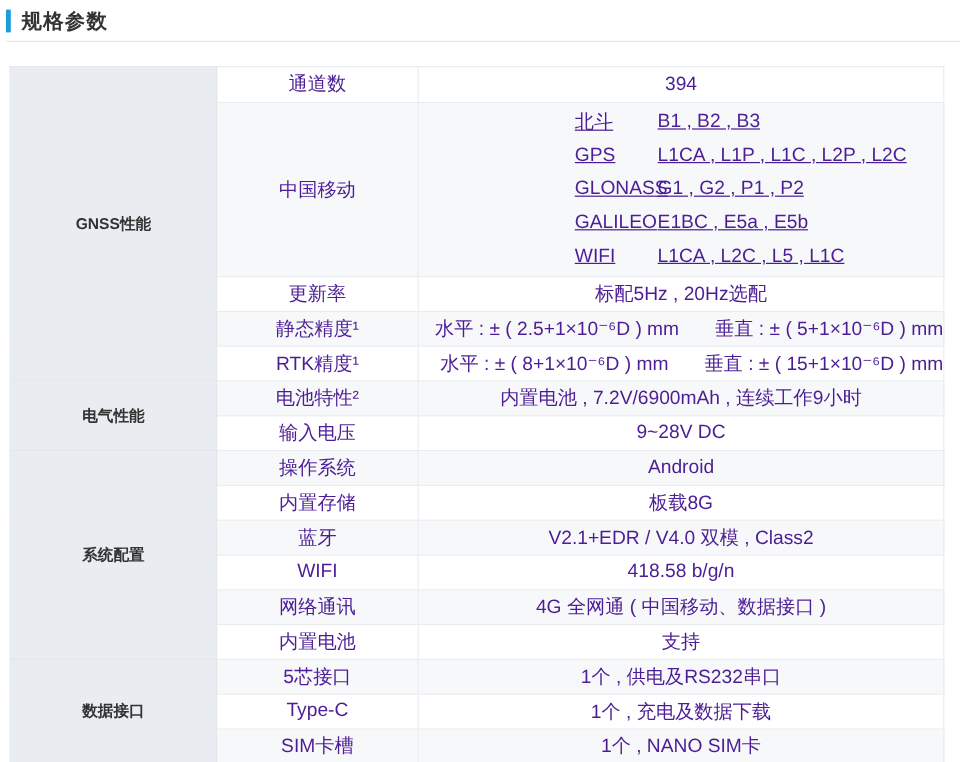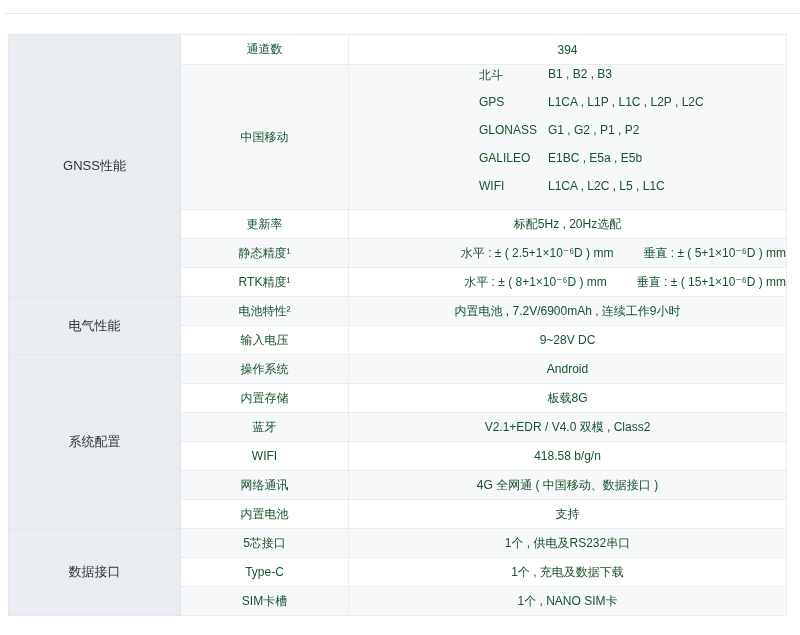--- a/index.html
+++ b/index.html
@@ -9,42 +9,46 @@
   
   .page-header { padding:7px 0 0 5px; }
   .title-row { display:flex; align-items:center; height:21px; }
   .accent-bar { width:4px; height:19px; background:#1a9dd9; }
   .page-title { margin-left:9px; font-size:17px; font-weight:bold; color:#333; letter-spacing:1px; }
   .divider { margin-top:6px; border-bottom:1px solid #e5e6e8; }
 
   
   table.spec { margin:20px 0 0 8px; width:778px; border-collapse:collapse; table-layout:fixed; }
   col.c1 { width:172px; } col.c2 { width:168px; } col.c3 { width:438px; }
-  td { border:1px solid #eaedf0; font-size:12px; color:#14532d;
+  td { border:1px solid #eaedf0; font-size:16px; color:#4c1d95;
        text-align:center; vertical-align:middle; padding:0; }
   tr.r-white { background:#ffffff; }
   tr.r-gray  { background:#f7f8fa; }
   tr.h-first { height:30px; }
   tr.h-tall  { height:145px; }
   tr.h-std   { height:29px; }
-  td.cat { background:#e9edf2; color:#333; font-weight:400; font-size:13px; border-color:#e3e7ec;margin-top:28px; }
+  td.cat { background:#e9edf2; color:#333; font-weight:700; font-size:13px; border-color:#e3e7ec;margin-top:28px; }
 
   
   .trk { padding:2px 0; }
-  .trk-row { height:28px; display:flex; padding-left:130px; }
+  .trk-row { height:28px; display:flex; align-items:center; padding-left:130px;text-decoration:underline; }
   .trk-name { width:69px; text-align:left; }
   .trk-sig  { text-align:left; }
 
   
   .dual { display:flex; justify-content:flex-end; gap:30px; }
 </style>
 </head>
 <body>
 
 <div class="page-header">
+  <div class="title-row">
+    <span class="accent-bar"></span>
+    <span class="page-title">规格参数</span>
+  </div>
   <div class="divider"></div>
 </div>
 
 <table class="spec">
   <colgroup>
       <col class="c1">
       <col class="c2">
       <col class="c3">
     </colgroup>
 

